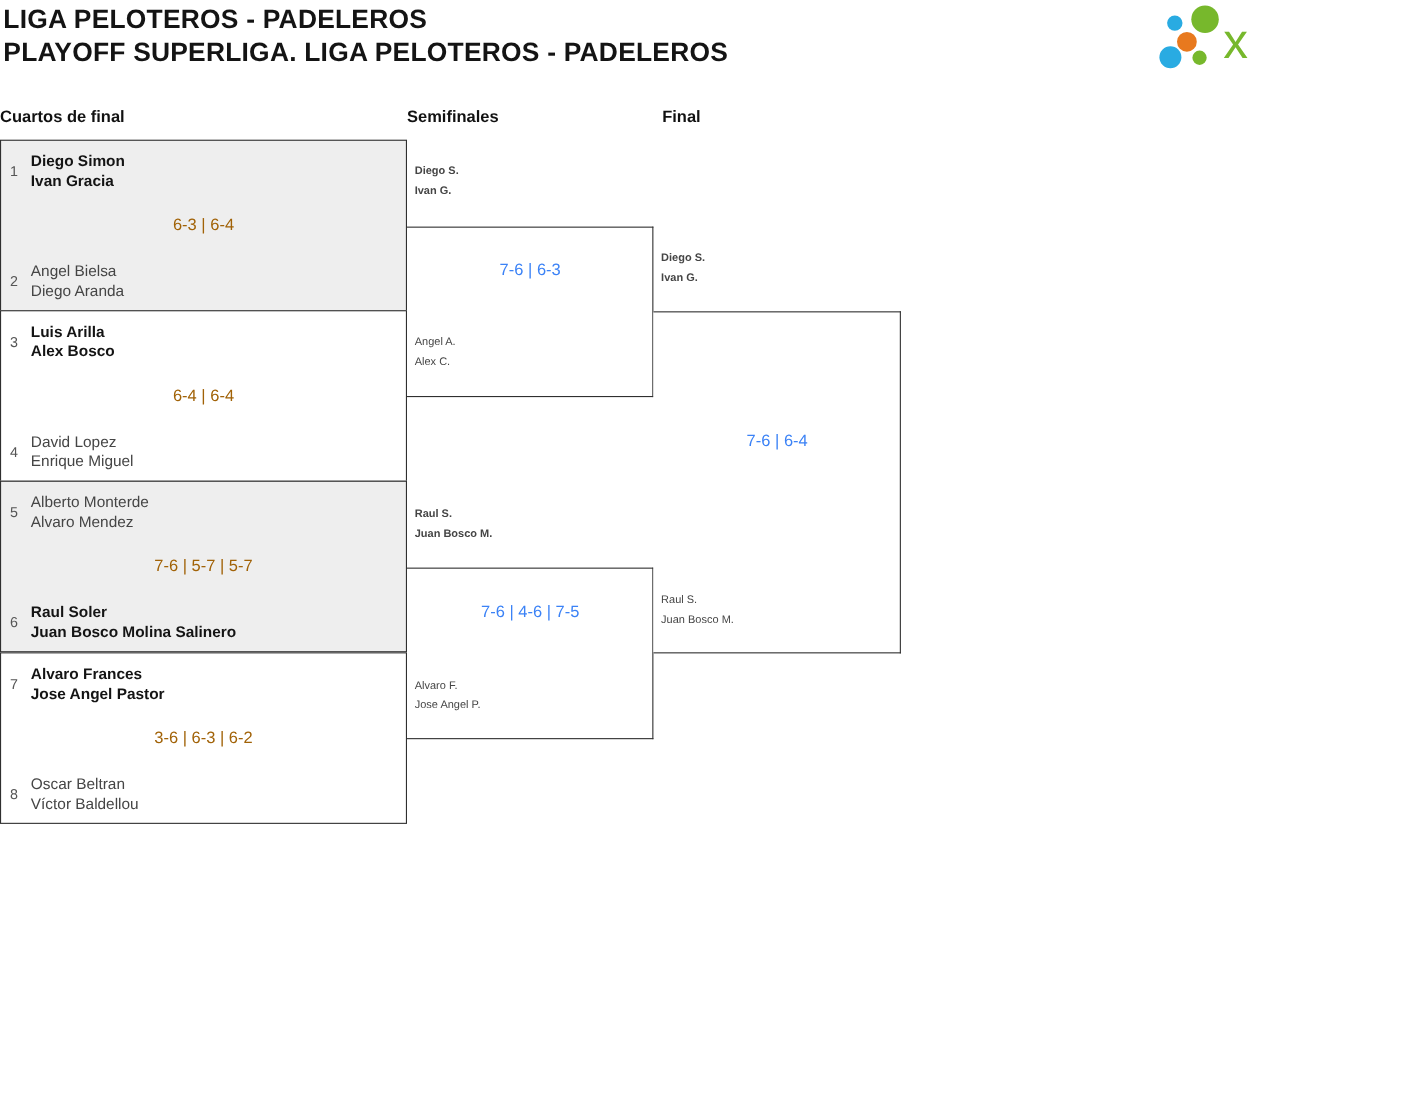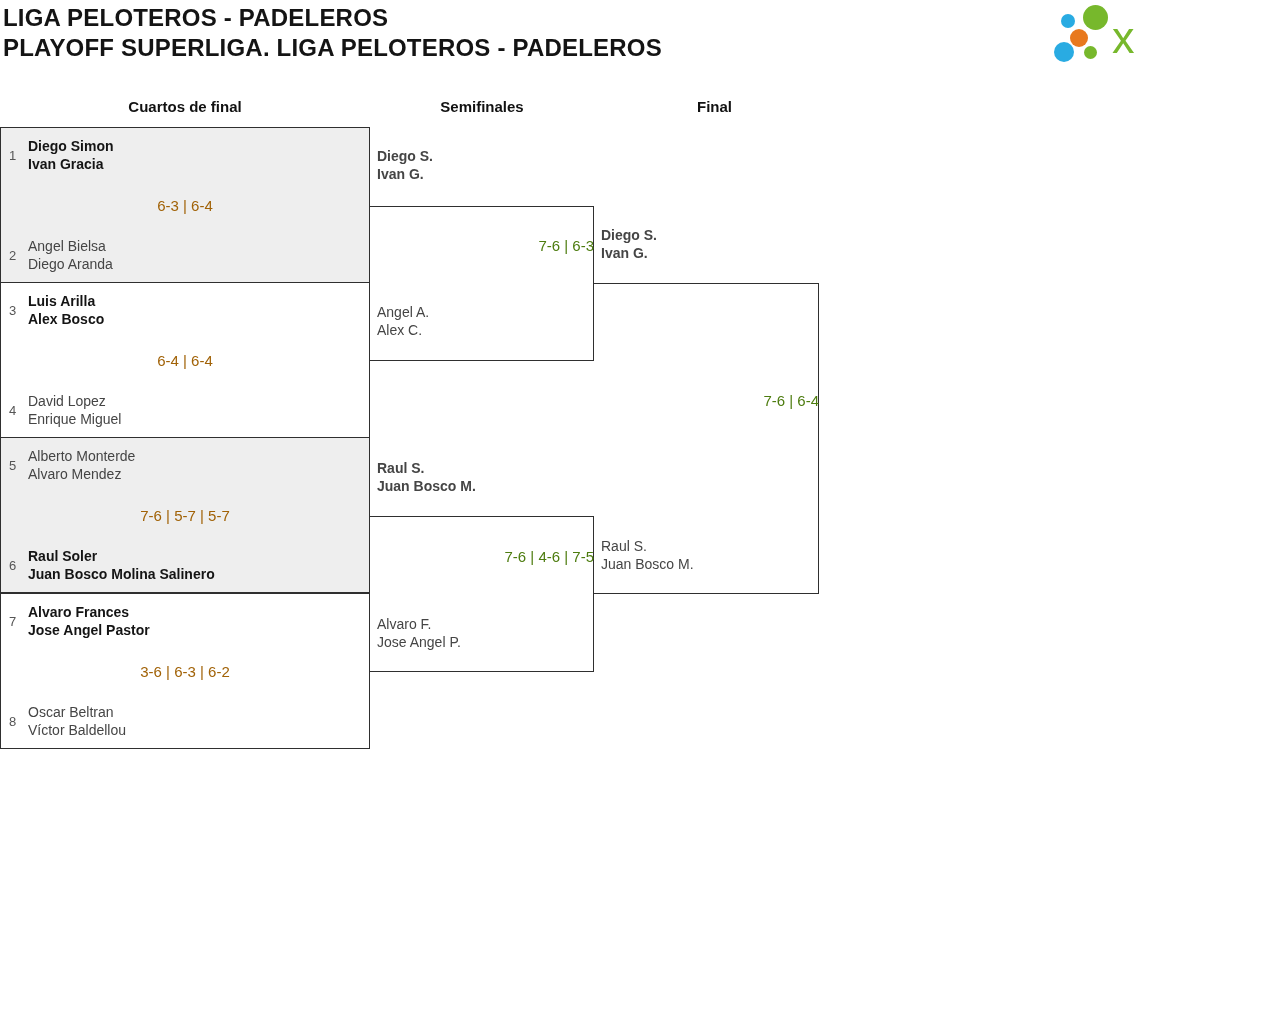--- a/index.html
+++ b/index.html
@@ -25,21 +25,21 @@
   .dot-blue-large { left:4px;  top:42px; width:20px; height:20px; background:var(--logo-blue); }
   .dot-green-small{ left:34px; top:46px; width:13px; height:13px; background:var(--logo-green); }
   .logo-text {
     position:absolute; left:62px; top:12px;
     font-size:45px; font-weight:400; letter-spacing:-1px;
     color:var(--logo-green);
   }
   
   .col-header {
     position:absolute; top:97px; font-size:15px; font-weight:700;
-    color:#111; text-align:center; line-height:20px;
+    color:#111; line-height:20px;
   }
   .col-qf    { left:0;     width:370px; }
   .col-sf    { left:370px; width:224px; }
   .col-final { left:602px; width:225px; }
   
   .match {
     position:absolute; border:1px solid var(--border); background:#ffffff;
   }
   .qf { left:0; width:370px; height:156px; }
   .bg-gray { background:var(--box-gray); }
@@ -56,22 +56,22 @@
   .seed-top { top:9px; }
   .seed-bottom { bottom:9px; }
   .team { position:absolute; left:27px; font-size:14px; line-height:18px; color:#454545; }
   .team-top { top:9px; }
   .team-bottom { bottom:9px; }
   .winner { font-weight:700; color:#141414; }
   .score {
     position:absolute; left:0; right:0; top:50%; transform:translateY(-50%);
     text-align:center; font-size:15px; color:#a16207;
   }
-  .float-label { position:absolute; font-size:14px; line-height:18px; color:#454545; }
-  .float-score { position:absolute; text-align:right; font-size:15px; color:#4d7c0f; }
+  .float-label { position:absolute; font-size:10px; line-height:18px; color:#454545; }
+  .float-score { position:absolute; text-align:center; font-size:15px; color:#3b82f6; }
 </style>
 </head>
 <body>
 
 <div class="page">
 
   <div class="titles">
     <h1>LIGA PELOTEROS - PADELEROS</h1>
     <h2>PLAYOFF SUPERLIGA. LIGA PELOTEROS - PADELEROS</h2>
   </div>

